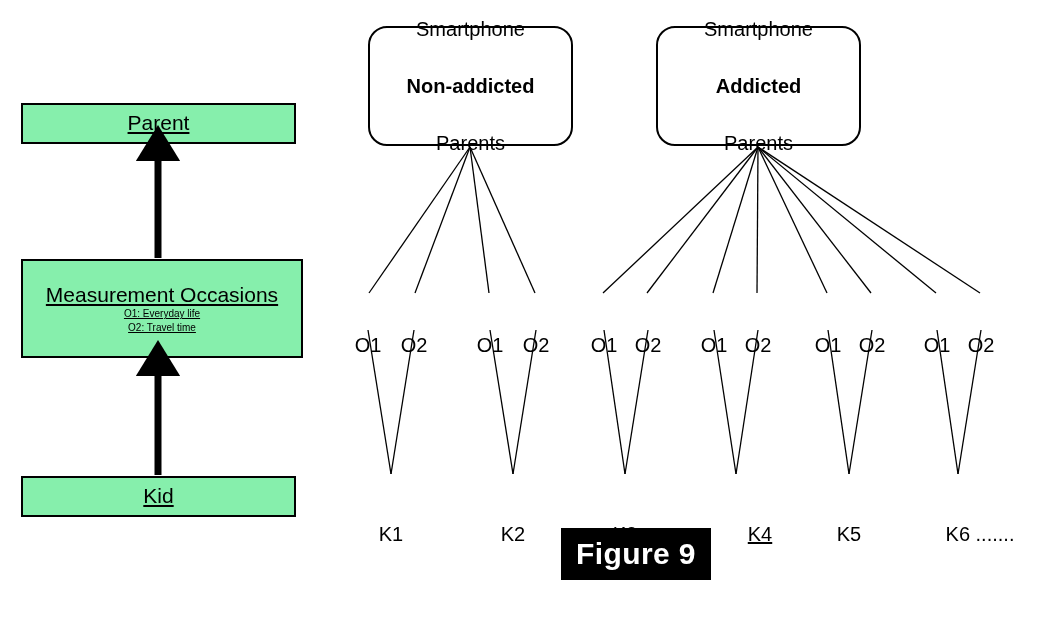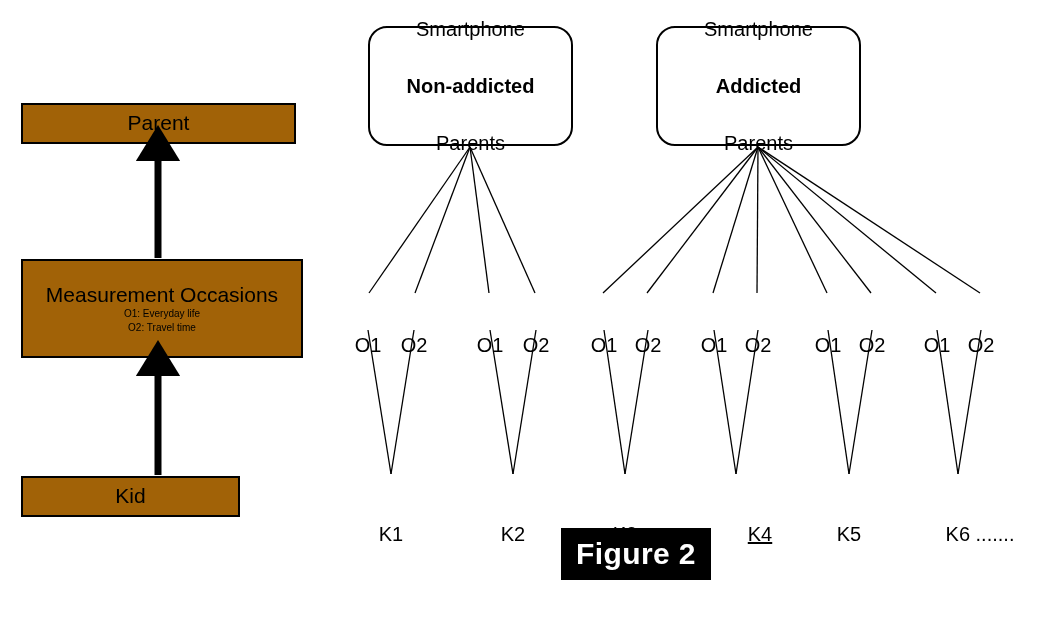--- a/index.html
+++ b/index.html
@@ -18,26 +18,27 @@
     height: 620px;
     background: #ffffff;
     overflow: hidden;
   }
 
   
   .rect-box {
     position: absolute;
     box-sizing: border-box;
     border: 2px solid #000000;
-    background: #a16207;
+    background: #86efac;
     display: flex;
     flex-direction: column;
     align-items: center;
     justify-content: center;
     text-align: left;
+    text-decoration: underline;
   }
   .rect-title {
     font-size: 21px;
     line-height: 1.15;
     color: #000;
     white-space: nowrap;
   }
   .rect-sub {
     font-size: 10px;
     line-height: 1.32;
@@ -112,21 +113,21 @@
   <div class="rect-box" style="left:21px; top:103px; width:275px; height:41px;">
     <div class="rect-title">Parent</div>
   </div>
 
   <div class="rect-box" style="left:21px; top:259px; width:282px; height:99px;">
     <div class="rect-title">Measurement Occasions</div>
     <div class="rect-sub">O1: Everyday life</div>
     <div class="rect-sub">O2: Travel time</div>
   </div>
 
-  <div class="rect-box" style="left:21px; top:476px; width:219px; height:41px;">
+  <div class="rect-box" style="left:21px; top:476px; width:275px; height:41px;">
     <div class="rect-title">Kid</div>
   </div>
 
   <div class="round-box" style="left:368px; top:26px; width:205px; height:120px;">
     <div class="round-line">Smartphone</div>
     <div class="round-line bold">Non-addicted</div>
     <div class="round-line">Parents</div>
   </div>
 
   <div class="round-box" style="left:656px; top:26px; width:205px; height:120px;">
@@ -200,16 +201,16 @@
   <div class="node-label" style="left:981px; top:295px;">O2</div>
 
   <div class="node-label" style="left:391px; top:484px;">K1</div>
   <div class="node-label" style="left:513px; top:484px;">K2</div>
   <div class="node-label" style="left:625px; top:484px;">K3</div>
   <div class="node-label" style="left:760px; top:484px;text-decoration:underline;">K4</div>
   <div class="node-label" style="left:849px; top:484px;">K5</div>
   <div class="node-label" style="left:980px; top:484px;">K6 .......</div>
 
   <div class="caption-box" style="left:561px; top:528px; width:150px; height:52px;">
-    <span class="caption-text">Figure 2</span>
+    <span class="caption-text">Figure 9</span>
   </div>
 
 </div>
 
 </body></html>

